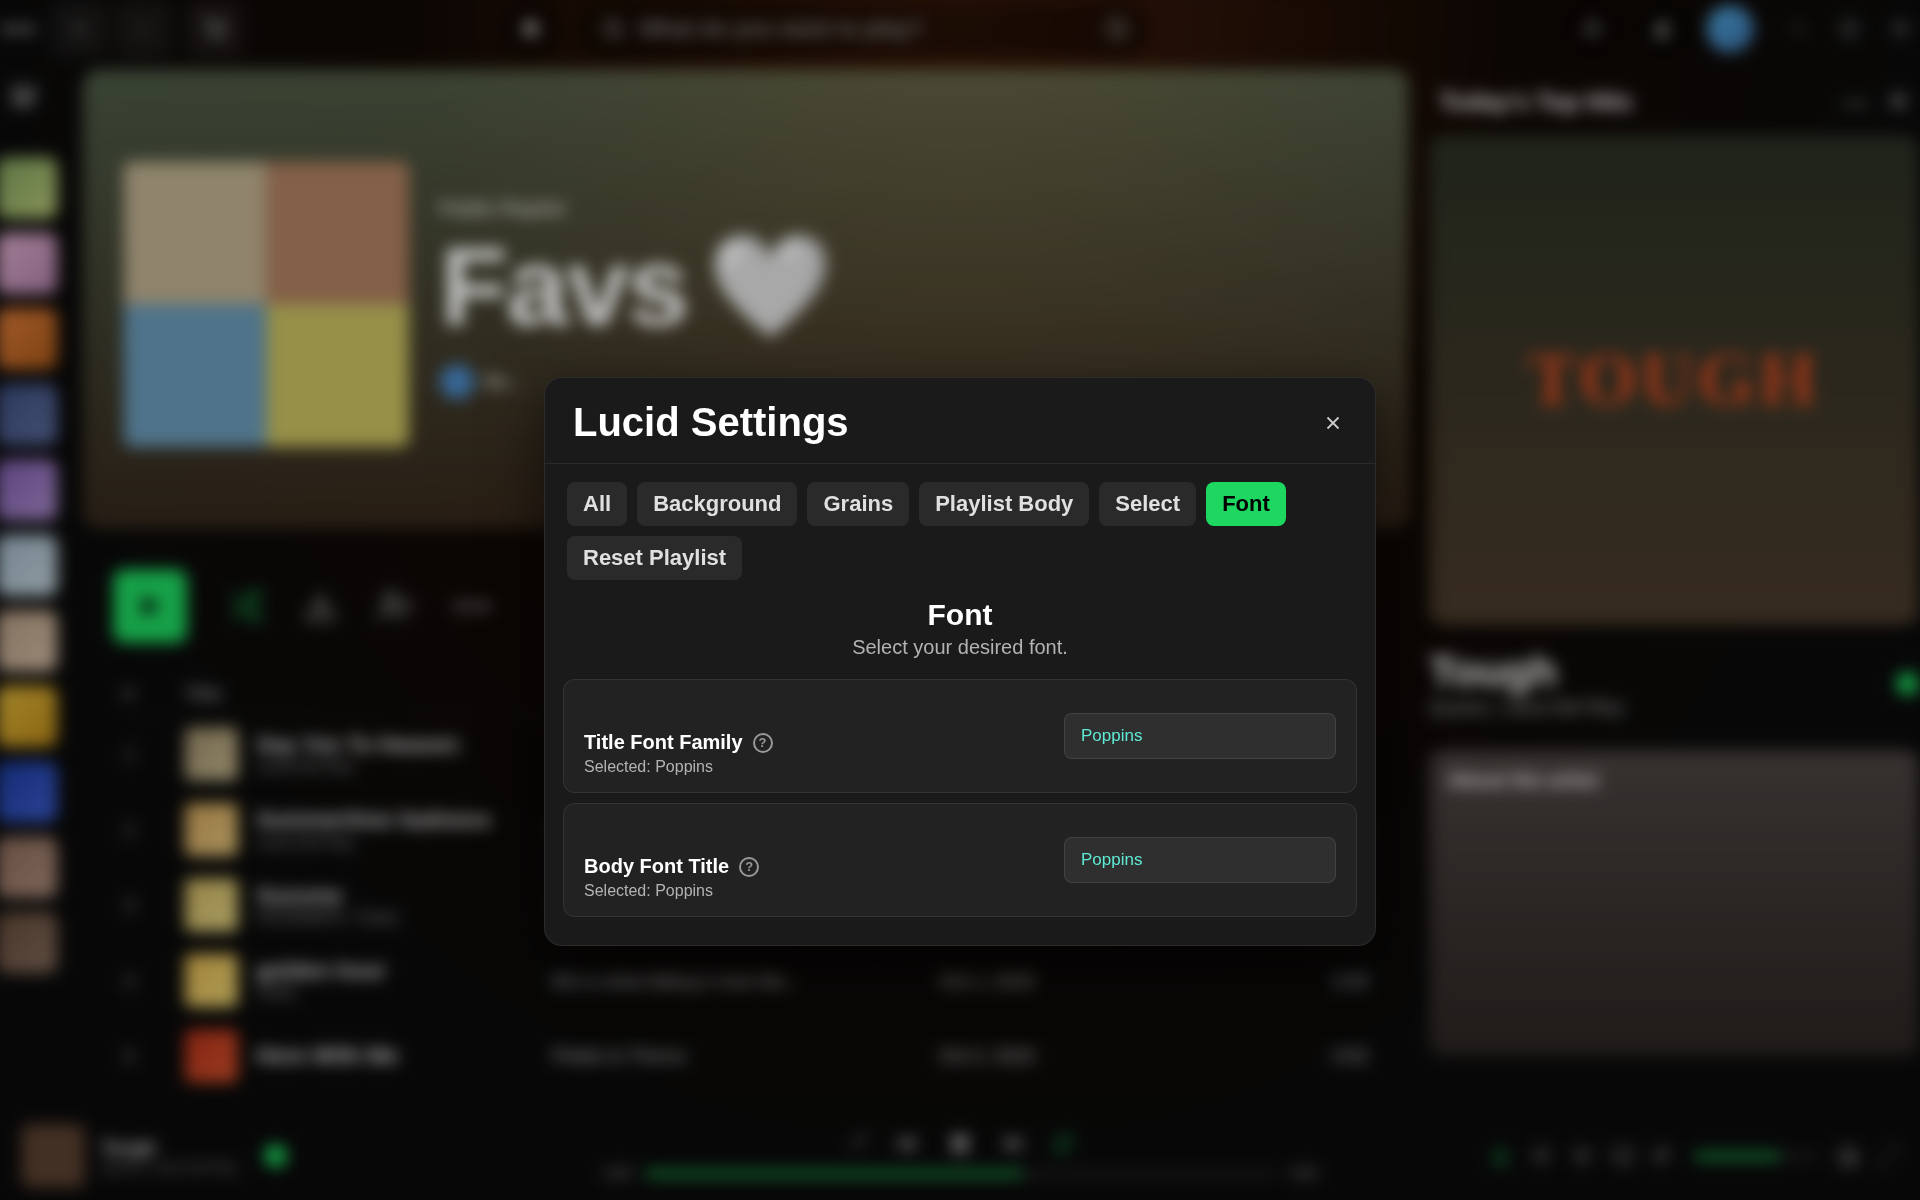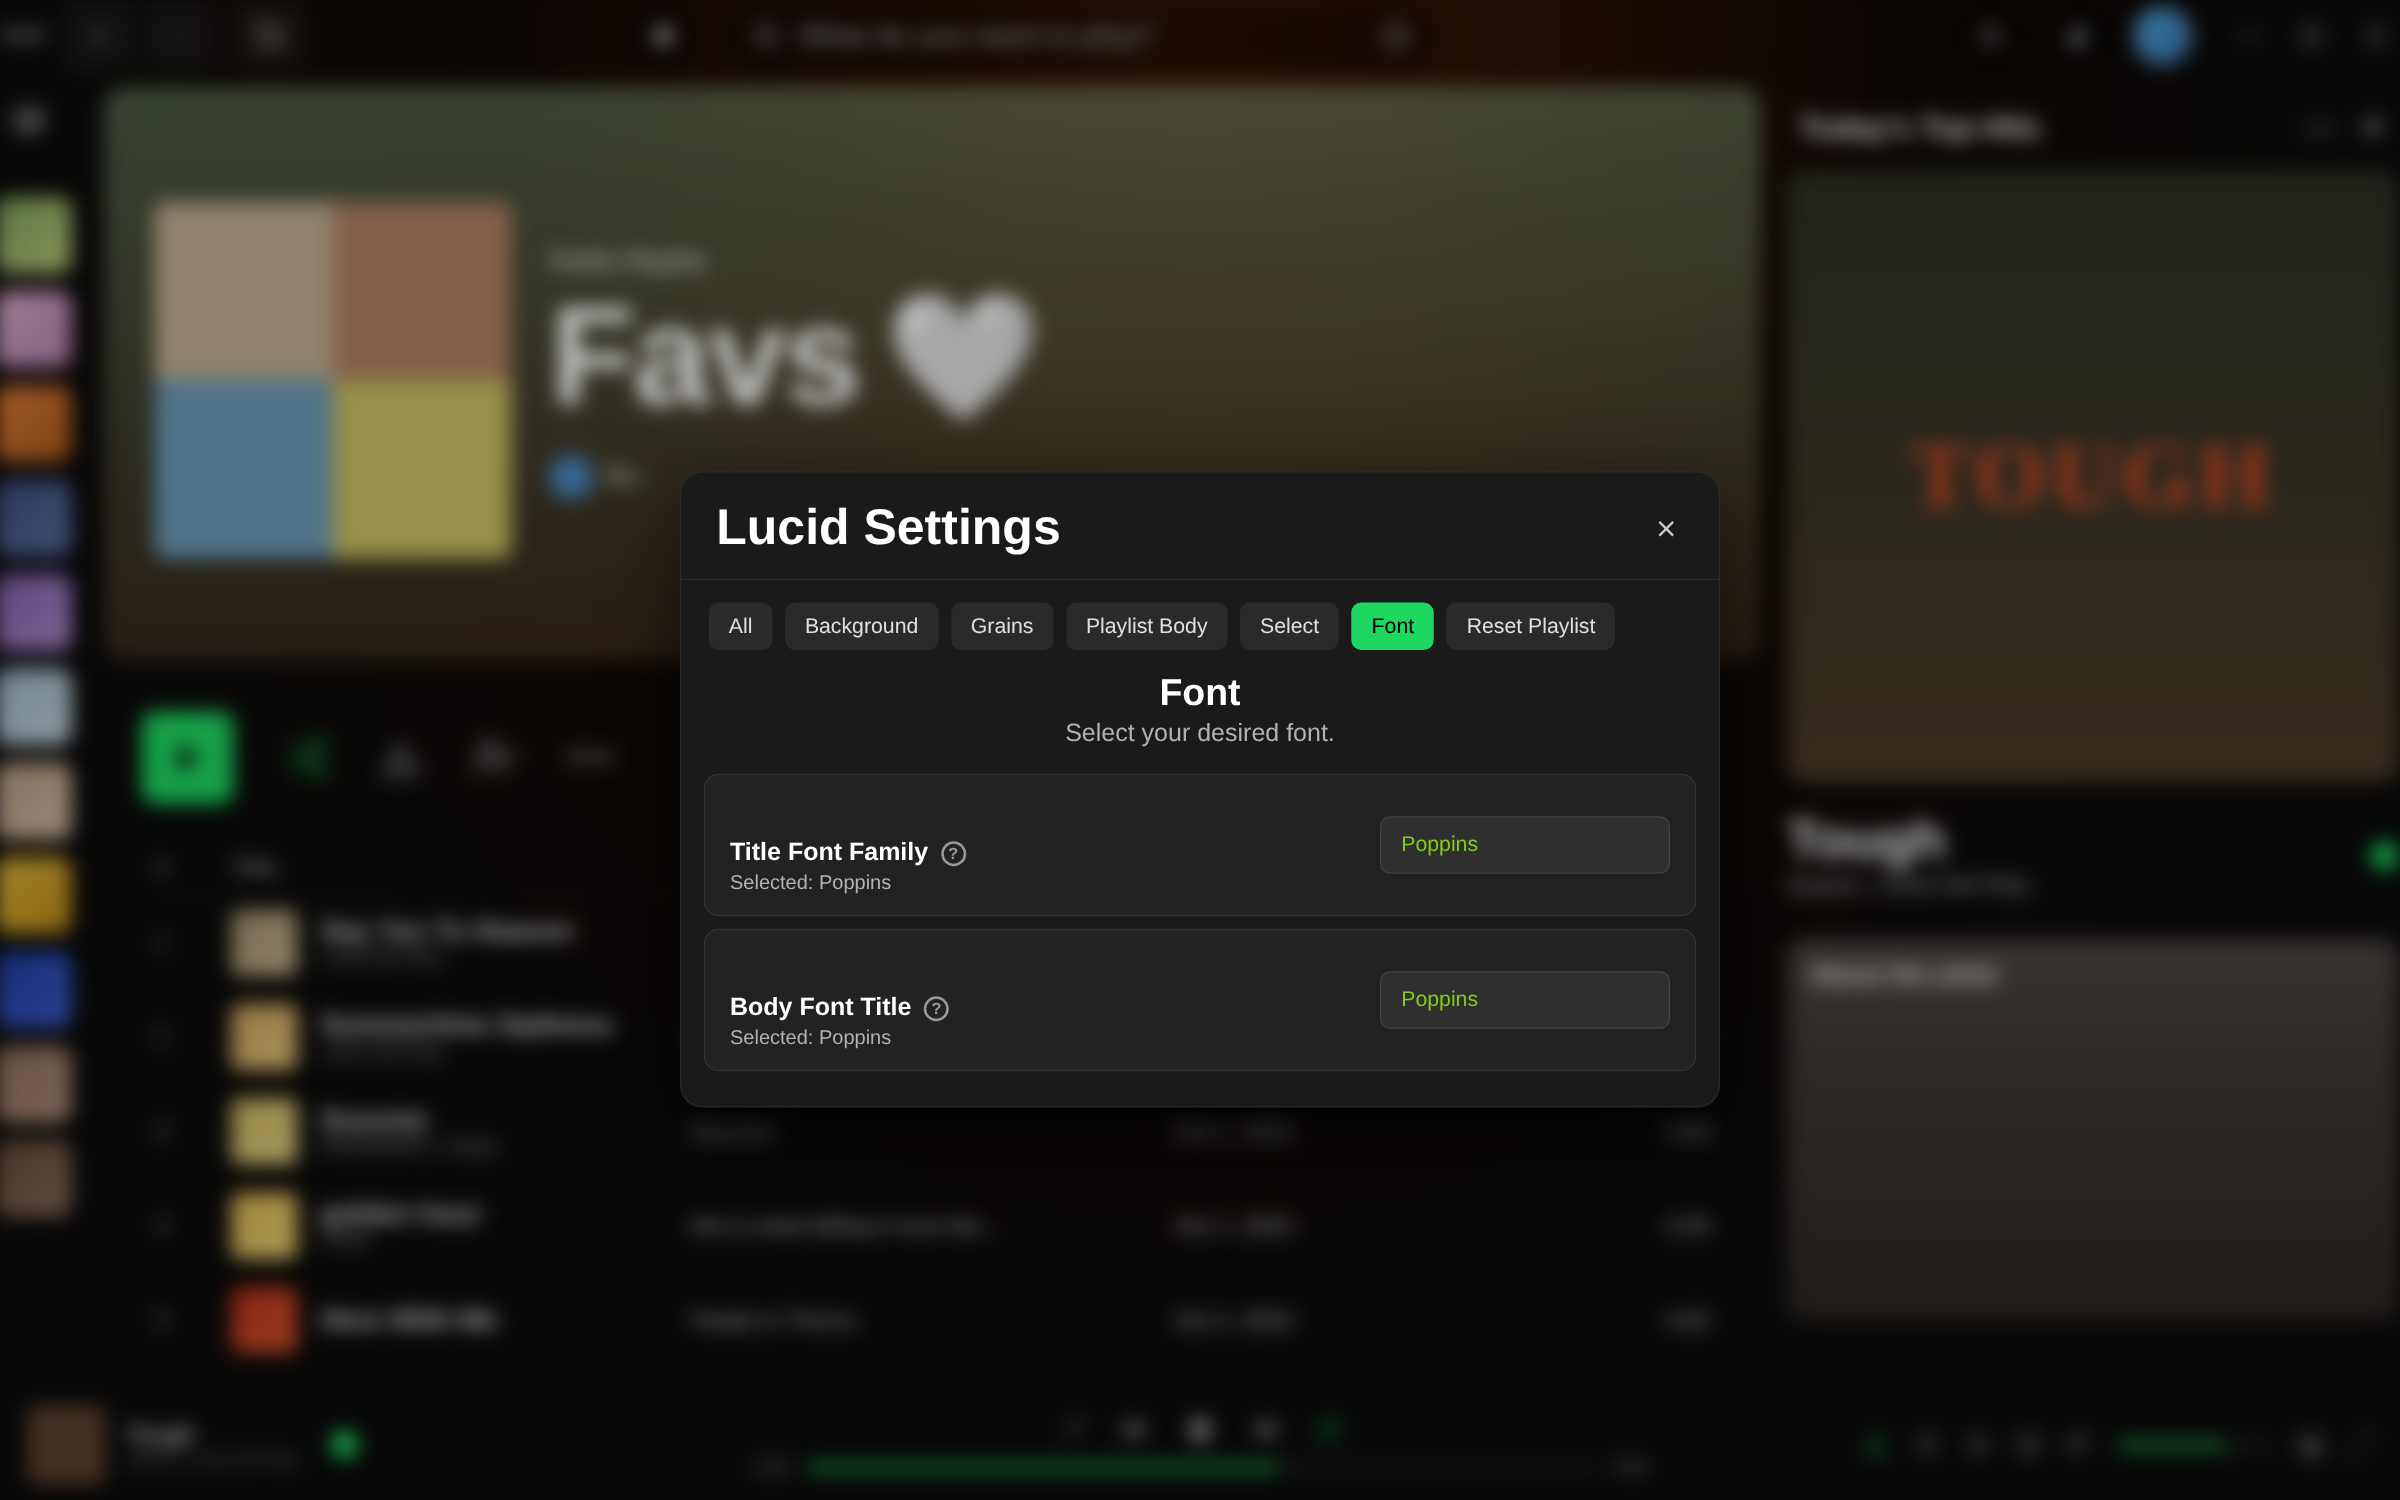--- a/index.html
+++ b/index.html
@@ -212,22 +212,22 @@
 .tabs-row {
   display: flex;
   gap: 10px;
   padding: 18px 22px 12px;
   flex-wrap: wrap;
 }
 .tab {
   padding: 9px 16px;
   background: rgba(255,255,255,0.07);
   border-radius: 8px;
-  font-size: 17px;
-  font-weight: 400;
+  font-size: 22px;
+  font-weight: 700;
   color: #e0e0e0;
   cursor: pointer;
 }
 .tab.active {
   background: #1ed760;
   color: #000;
 }
 .section-title {
   text-align: center;
   font-size: 30px;
@@ -255,27 +255,27 @@
 .setting-label { font-size: 20px; font-weight: 700; display:flex; align-items:center; gap:10px;margin-top:35px; }
 .help-circ {
   width: 20px; height: 20px;
   border: 2px solid #999;
   border-radius: 50%;
   display:flex; align-items:center; justify-content:center;
   font-size: 13px; color:#999;
 }
 .setting-selected { font-size: 16px; color: #b3b3b3; }
 .select-box {
-  width: 232px;
+  width: 272px;
   padding: 12px 16px;
   background: rgba(255,255,255,0.06);
   border: 1px solid rgba(255,255,255,0.1);
   border-radius: 8px;
   font-size: 17px;
-  color: #84cc16;
+  color: #5eead4;
 }
 .modal-pad-bottom { height: 18px; }
 
 svg { display:block; }
 </style>
 </head>
 <body>
 
 <div class="backdrop">
   <div class="bg-layer"></div>

